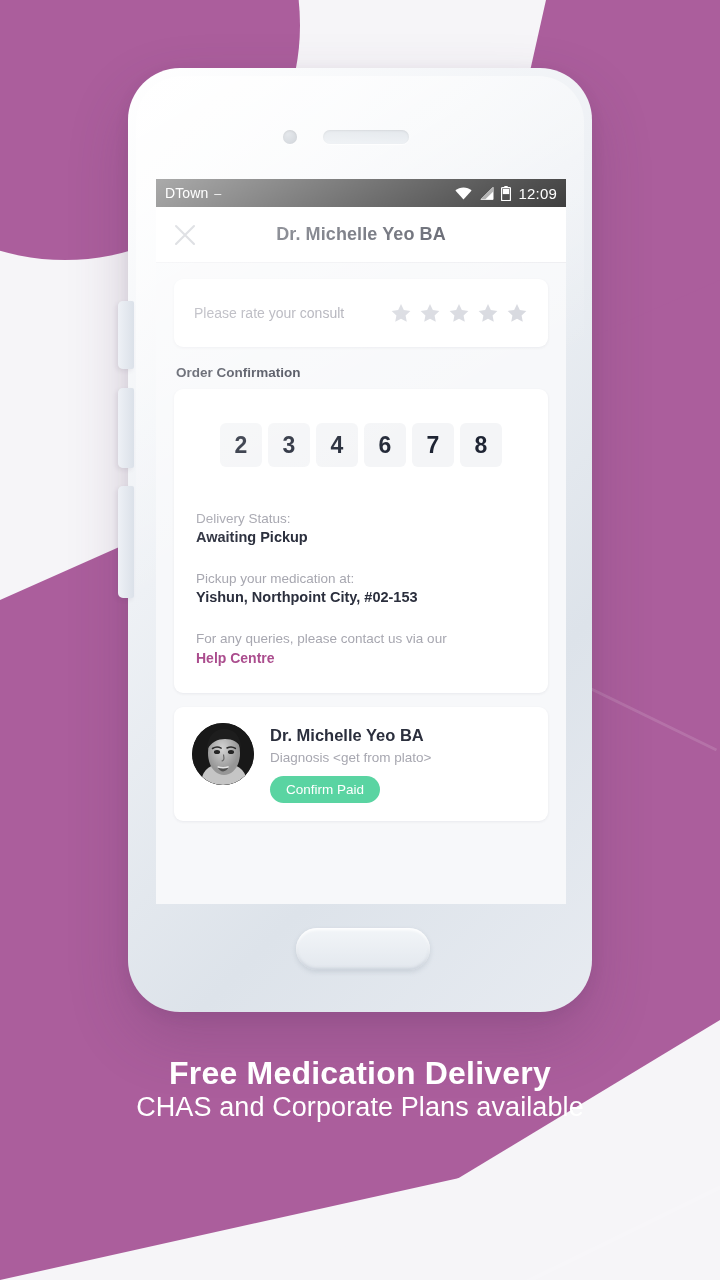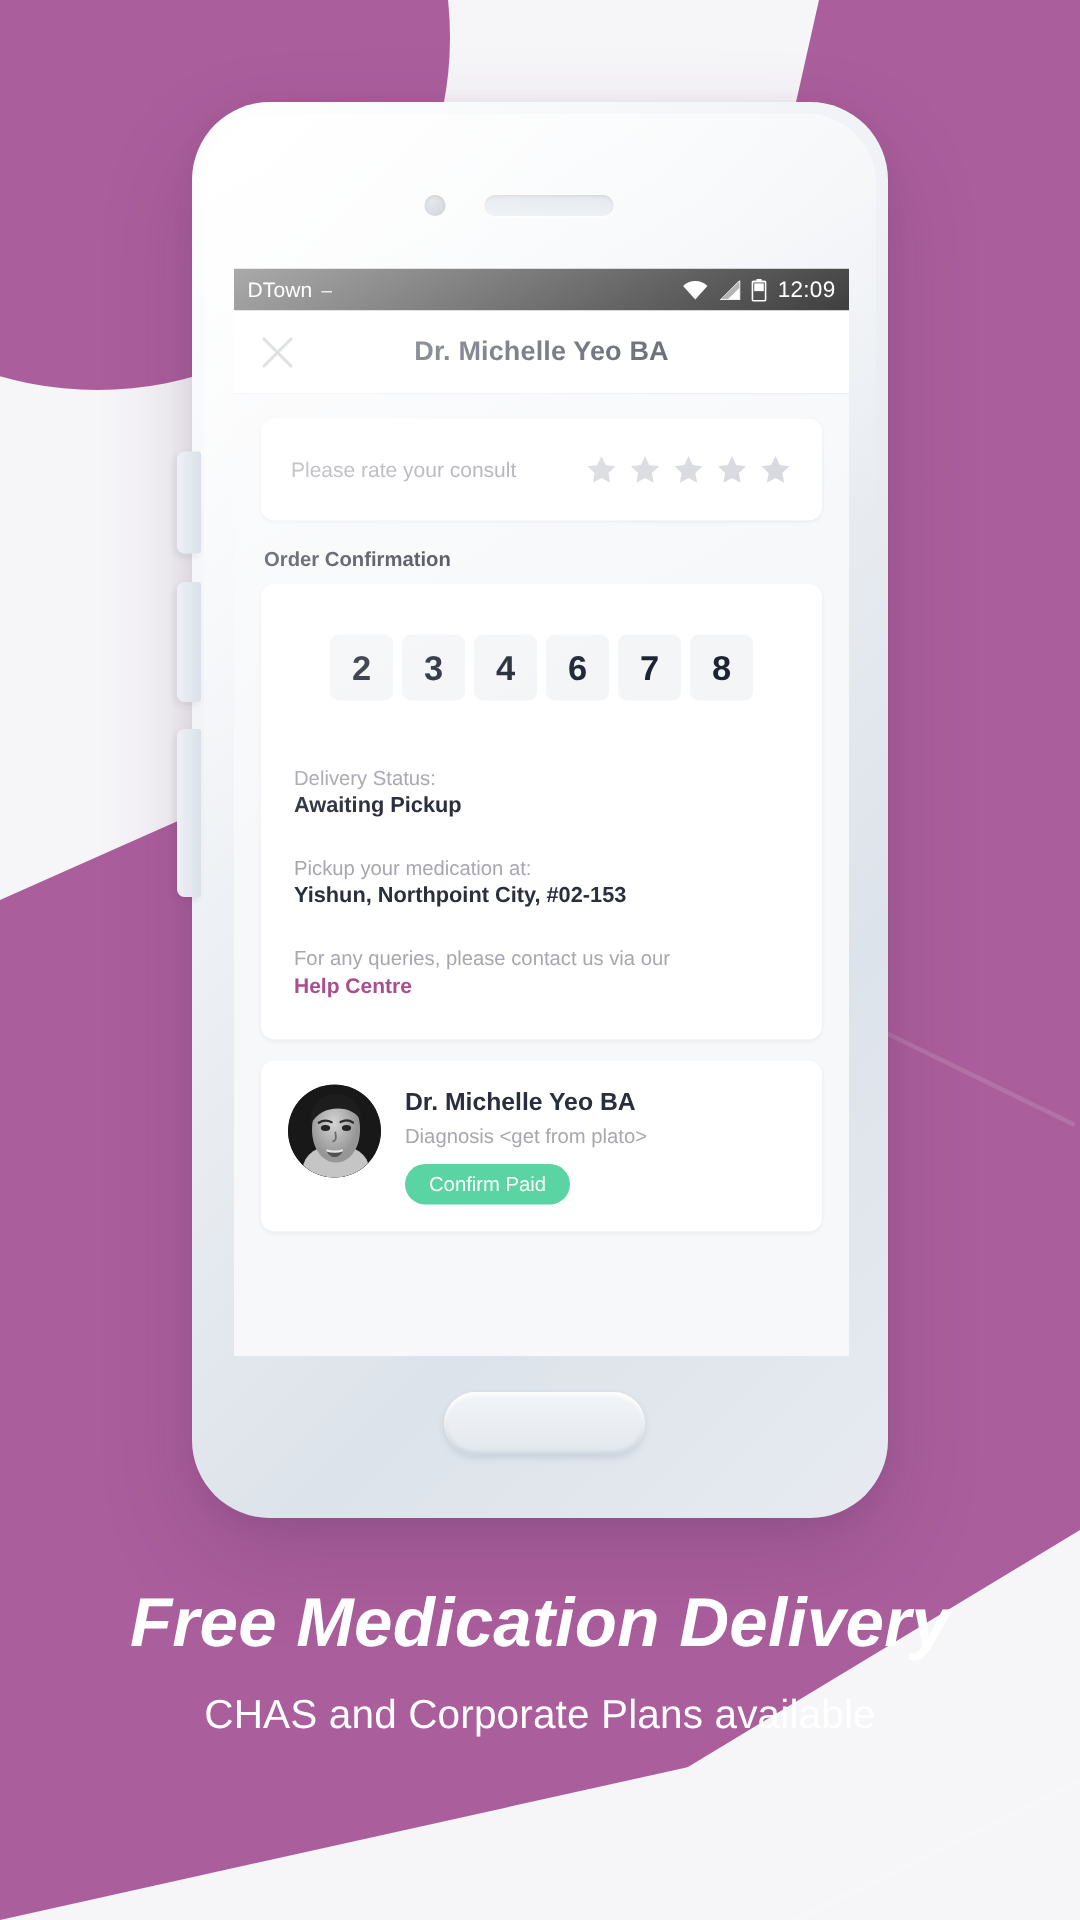--- a/index.html
+++ b/index.html
@@ -242,28 +242,26 @@
 
   
   #promo {
     position:absolute;
     left:0; right:0; top:1055px;
     z-index:3;
     text-align:center;
     color:#fff;
   }
   .promo-head {
-    font-size:46px;
+    font-size:32px;
     font-weight:bold;
     letter-spacing:0.2px;
     line-height:1.15;
-    font-style:italic;
   }
   .promo-sub {
-    margin-top:20px;
     font-size:27px;
     letter-spacing:0.1px;
   }
 </style>
 </head>
 <body>
 
 <div id="bg">
   <div class="bg-base"></div>
   <div class="bg-circle"></div>

